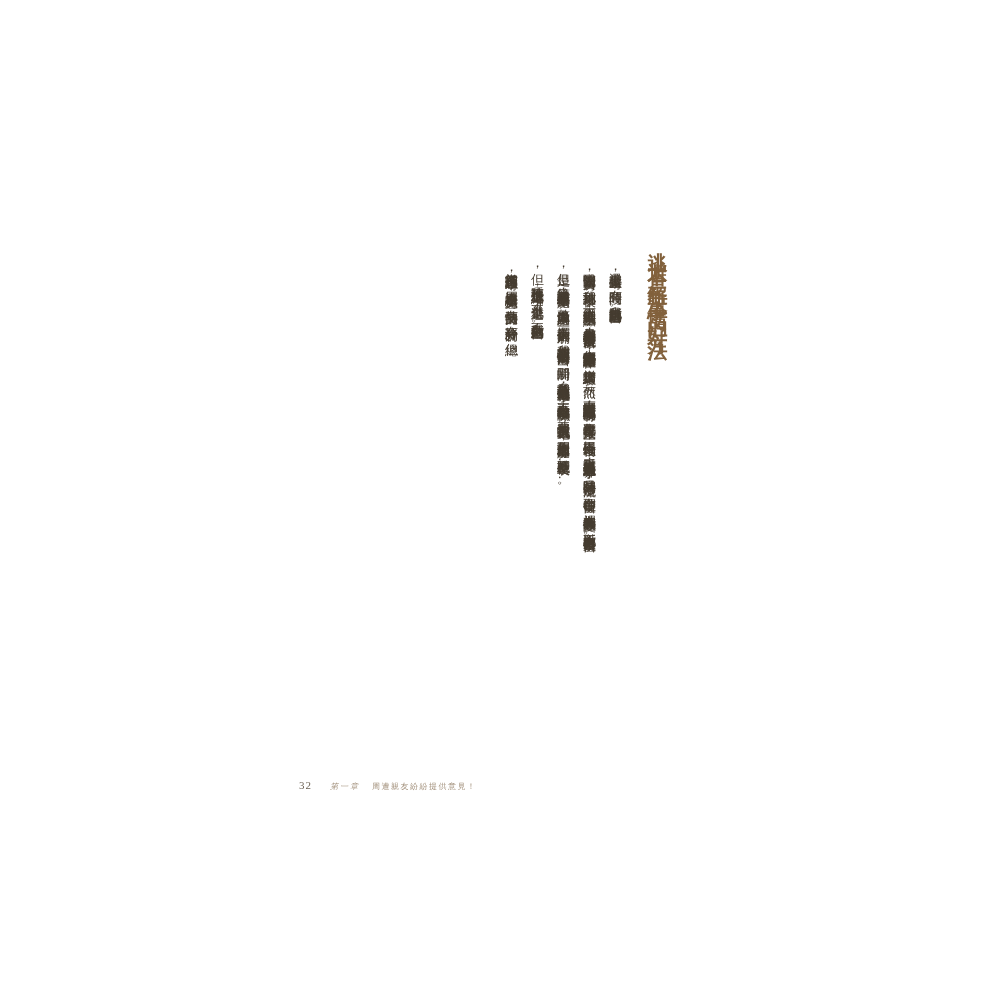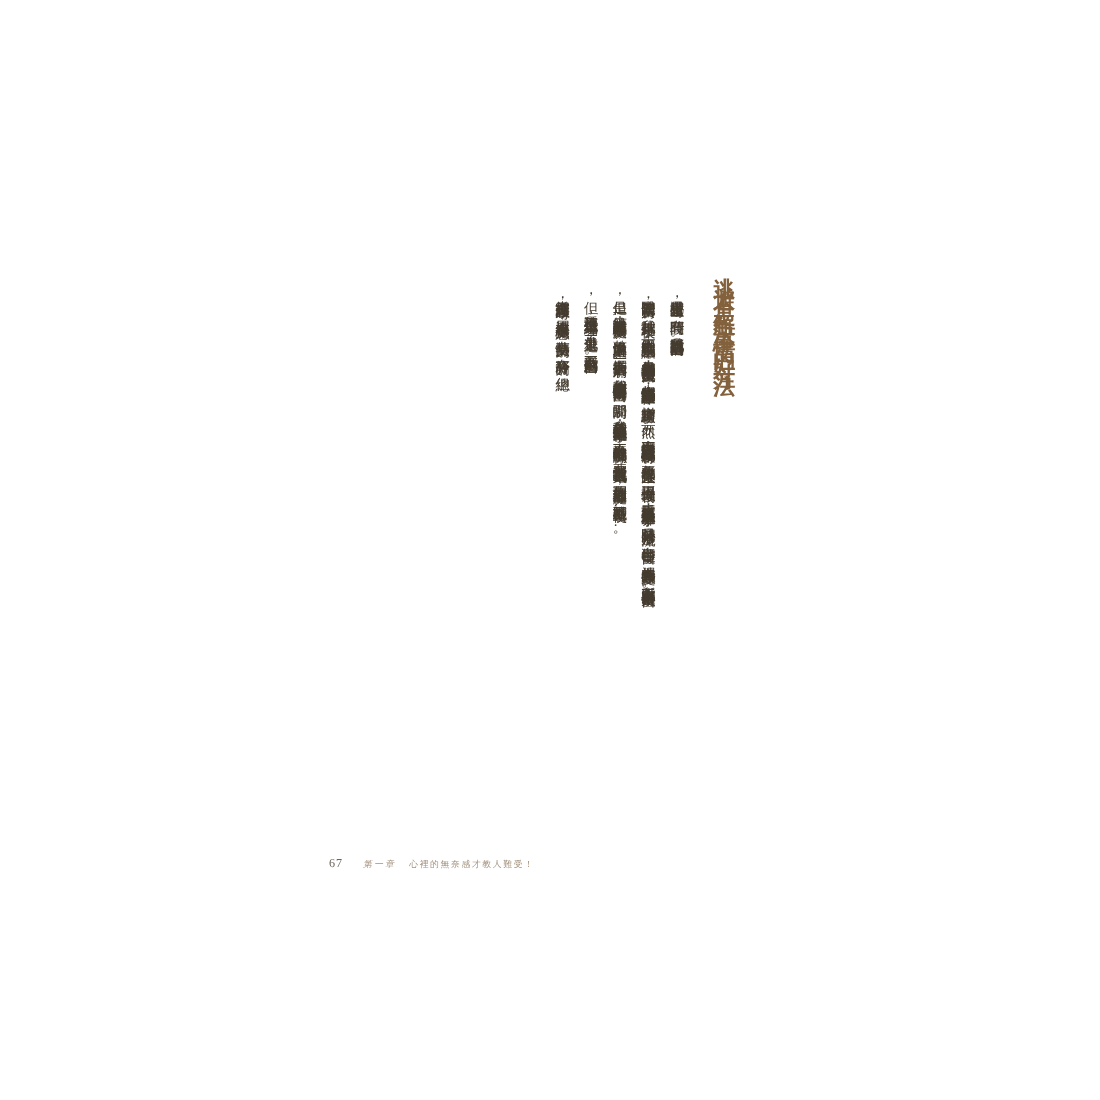--- a/index.html
+++ b/index.html
@@ -75,18 +75,18 @@
   <div class="text-block">
     <h1 class="essay-title">逃避不是解決事情的好方法</h1>
     <p>還是實習學生時，有一段時間，我也曾討厭過逃避的自己。</p>
     <p>去醫院開刀房實習，我被排到小夜班，從下午四點實習到晚上十二點，每天都是我們實習生輪流出去買便當，大家都想盡快接觸醫療護理工作，增加實務經驗，然而，出去買便當對護理經驗一點幫助都沒有，每次都要排隊等很久、再提回一大堆食物，重重壓痕搞得雙手又紅又腫還算小事，眼見時間分秒流逝，自己卻在等便當，心裡的無奈感才教人難受！所以大家都不喜歡出去買便當。</p>
     <p>但是，第一次目睹截肢患者經手術鋸下大腿，整條血淋淋的人腿，擺在手術台的一剎那，我相信在場所有實習生都恨不得奪門而出！那瞬間，我多希望我被排到的是做其他雜事，再不喜歡的雜事都沒關係，要我買便當我就去買吧！一想到要上前處理那條腿，雙腳就不聽使喚……。</p>
     <p>但，這種想法不就是退縮，不就是逃避⁈我不喜歡退縮的自己。</p>
     <p>當初選擇念護理系時，周遭親友紛紛提供意見，有熱情支持的，有冷靜分析的，但總</p>
   </div>
 
   <div class="page-footer">
-    <span class="page-number">67</span>
+    <span class="page-number">32</span>
     <span class="chapter-label">第一章</span>
-    <span class="chapter-title">心裡的無奈感才教人難受！</span>
+    <span class="chapter-title">周遭親友紛紛提供意見！</span>
   </div>
 
 </div>
 
 </body></html>

